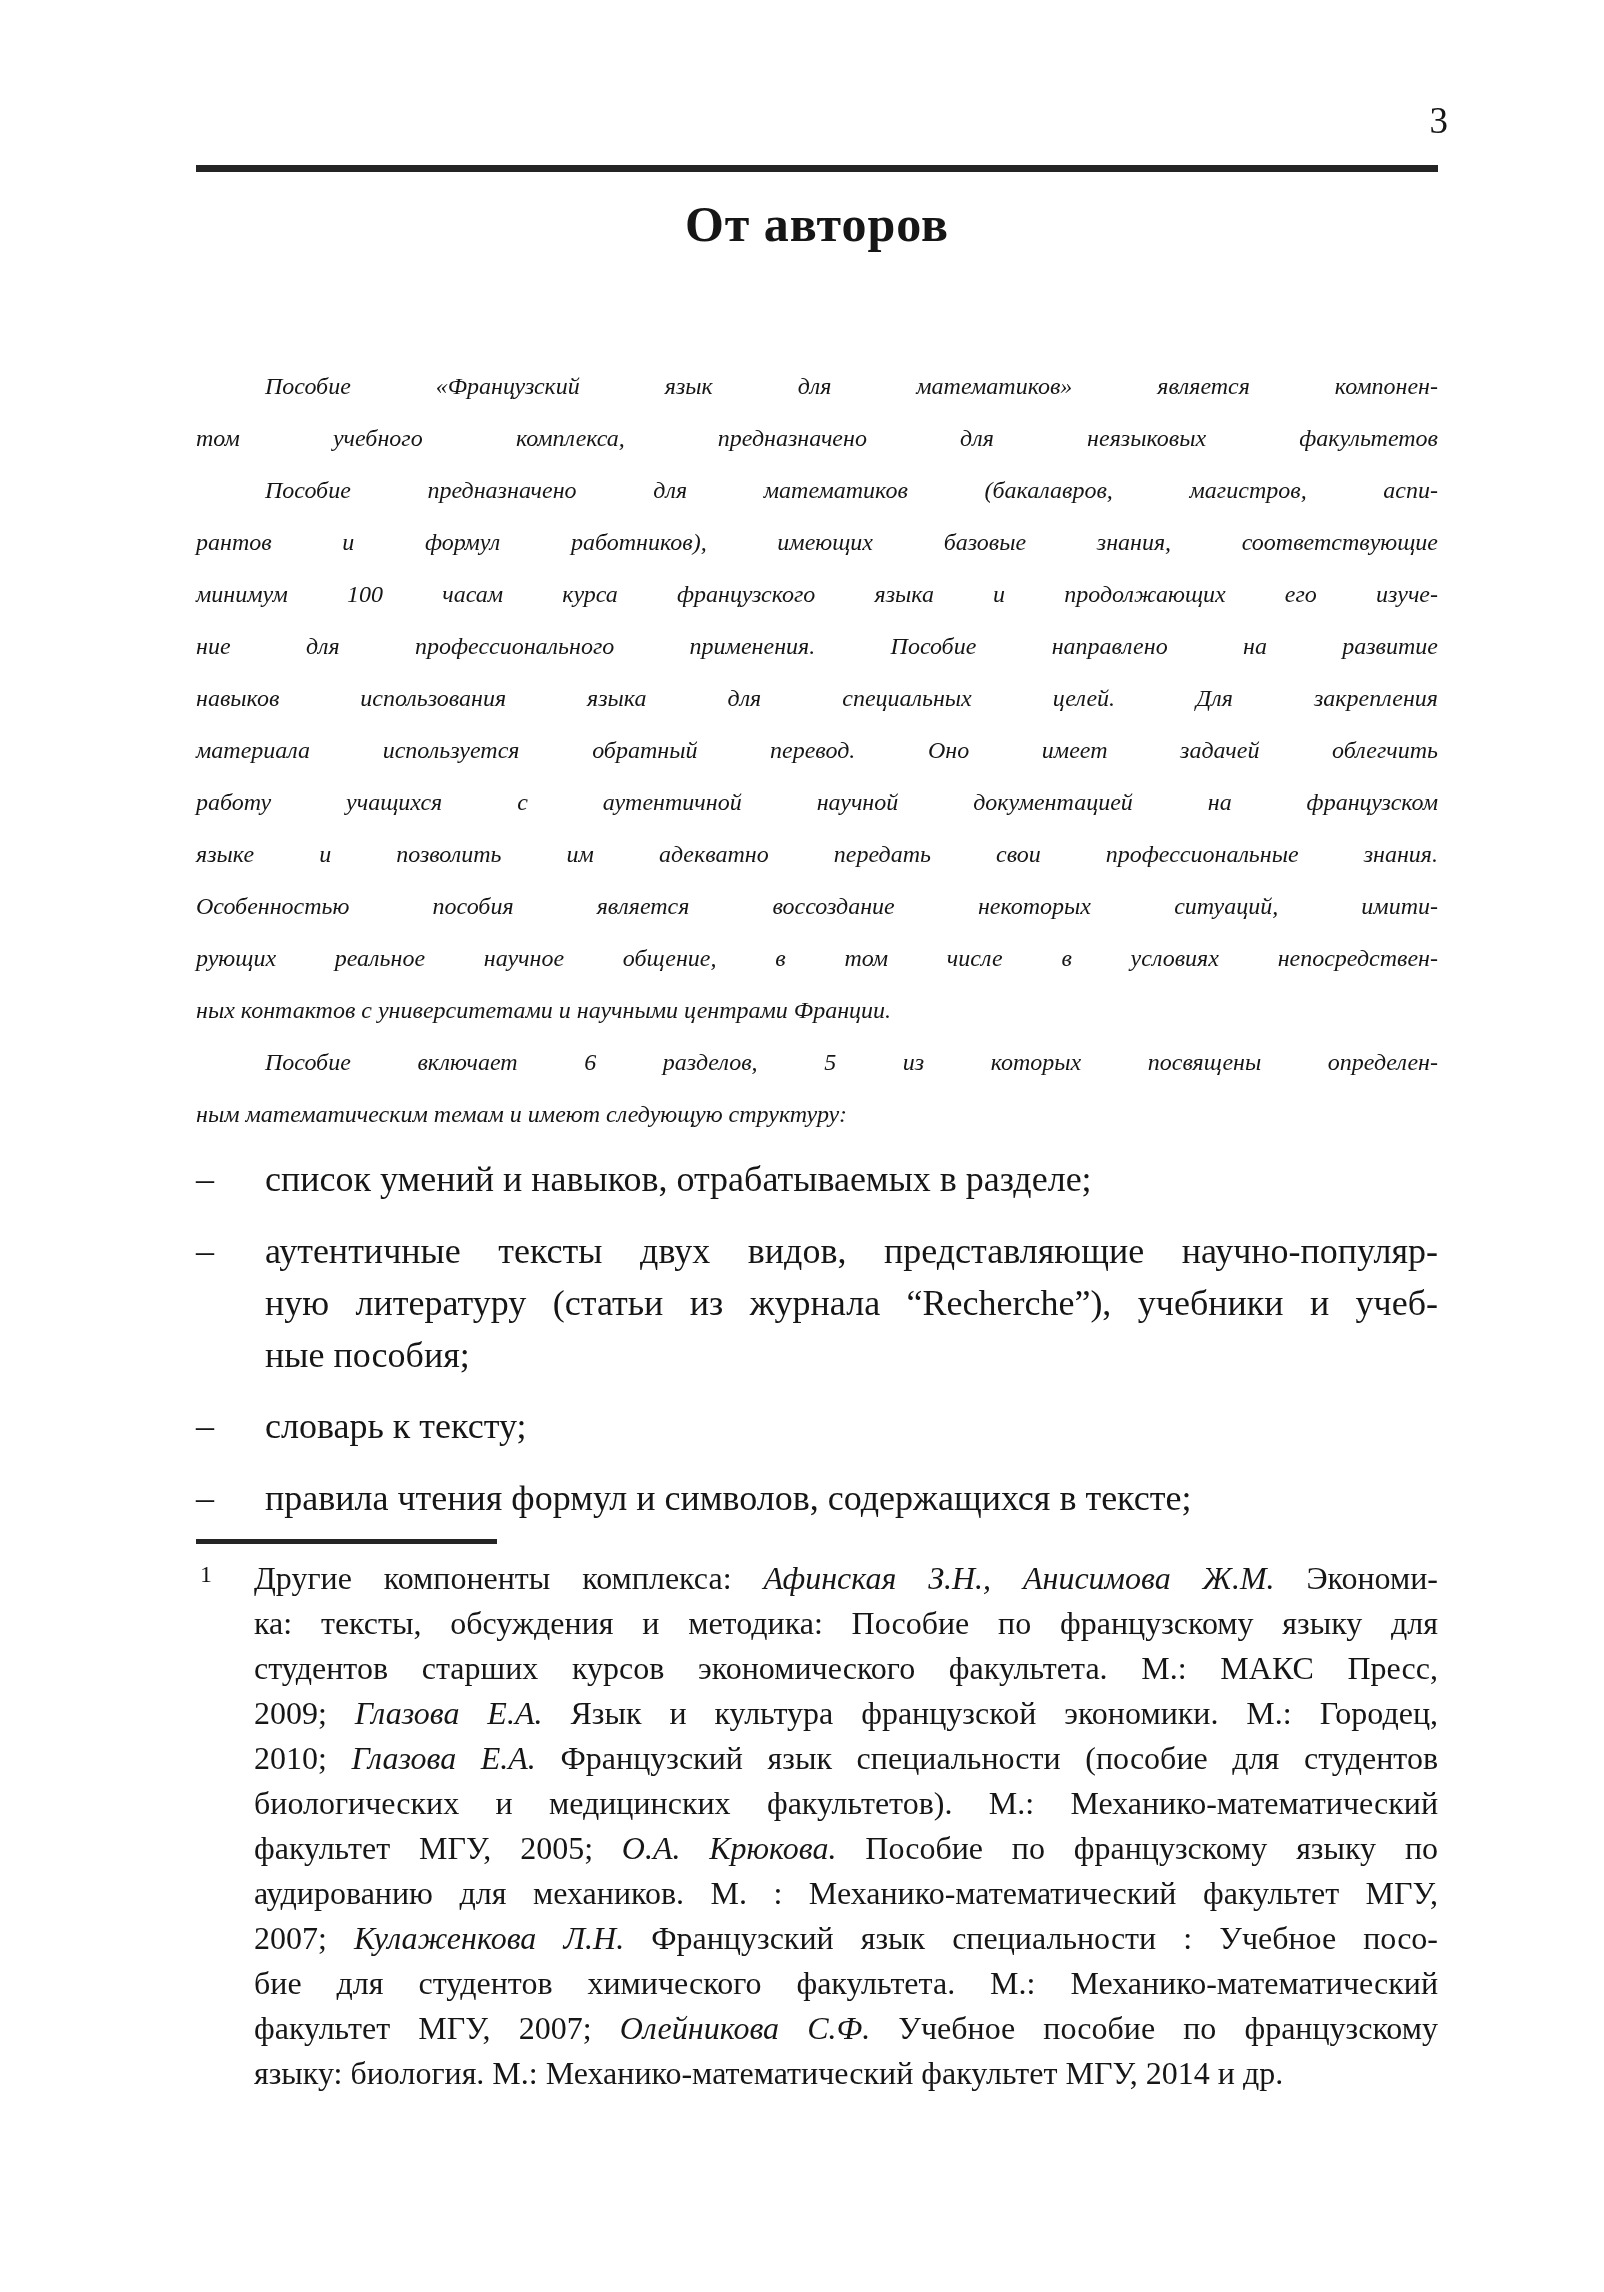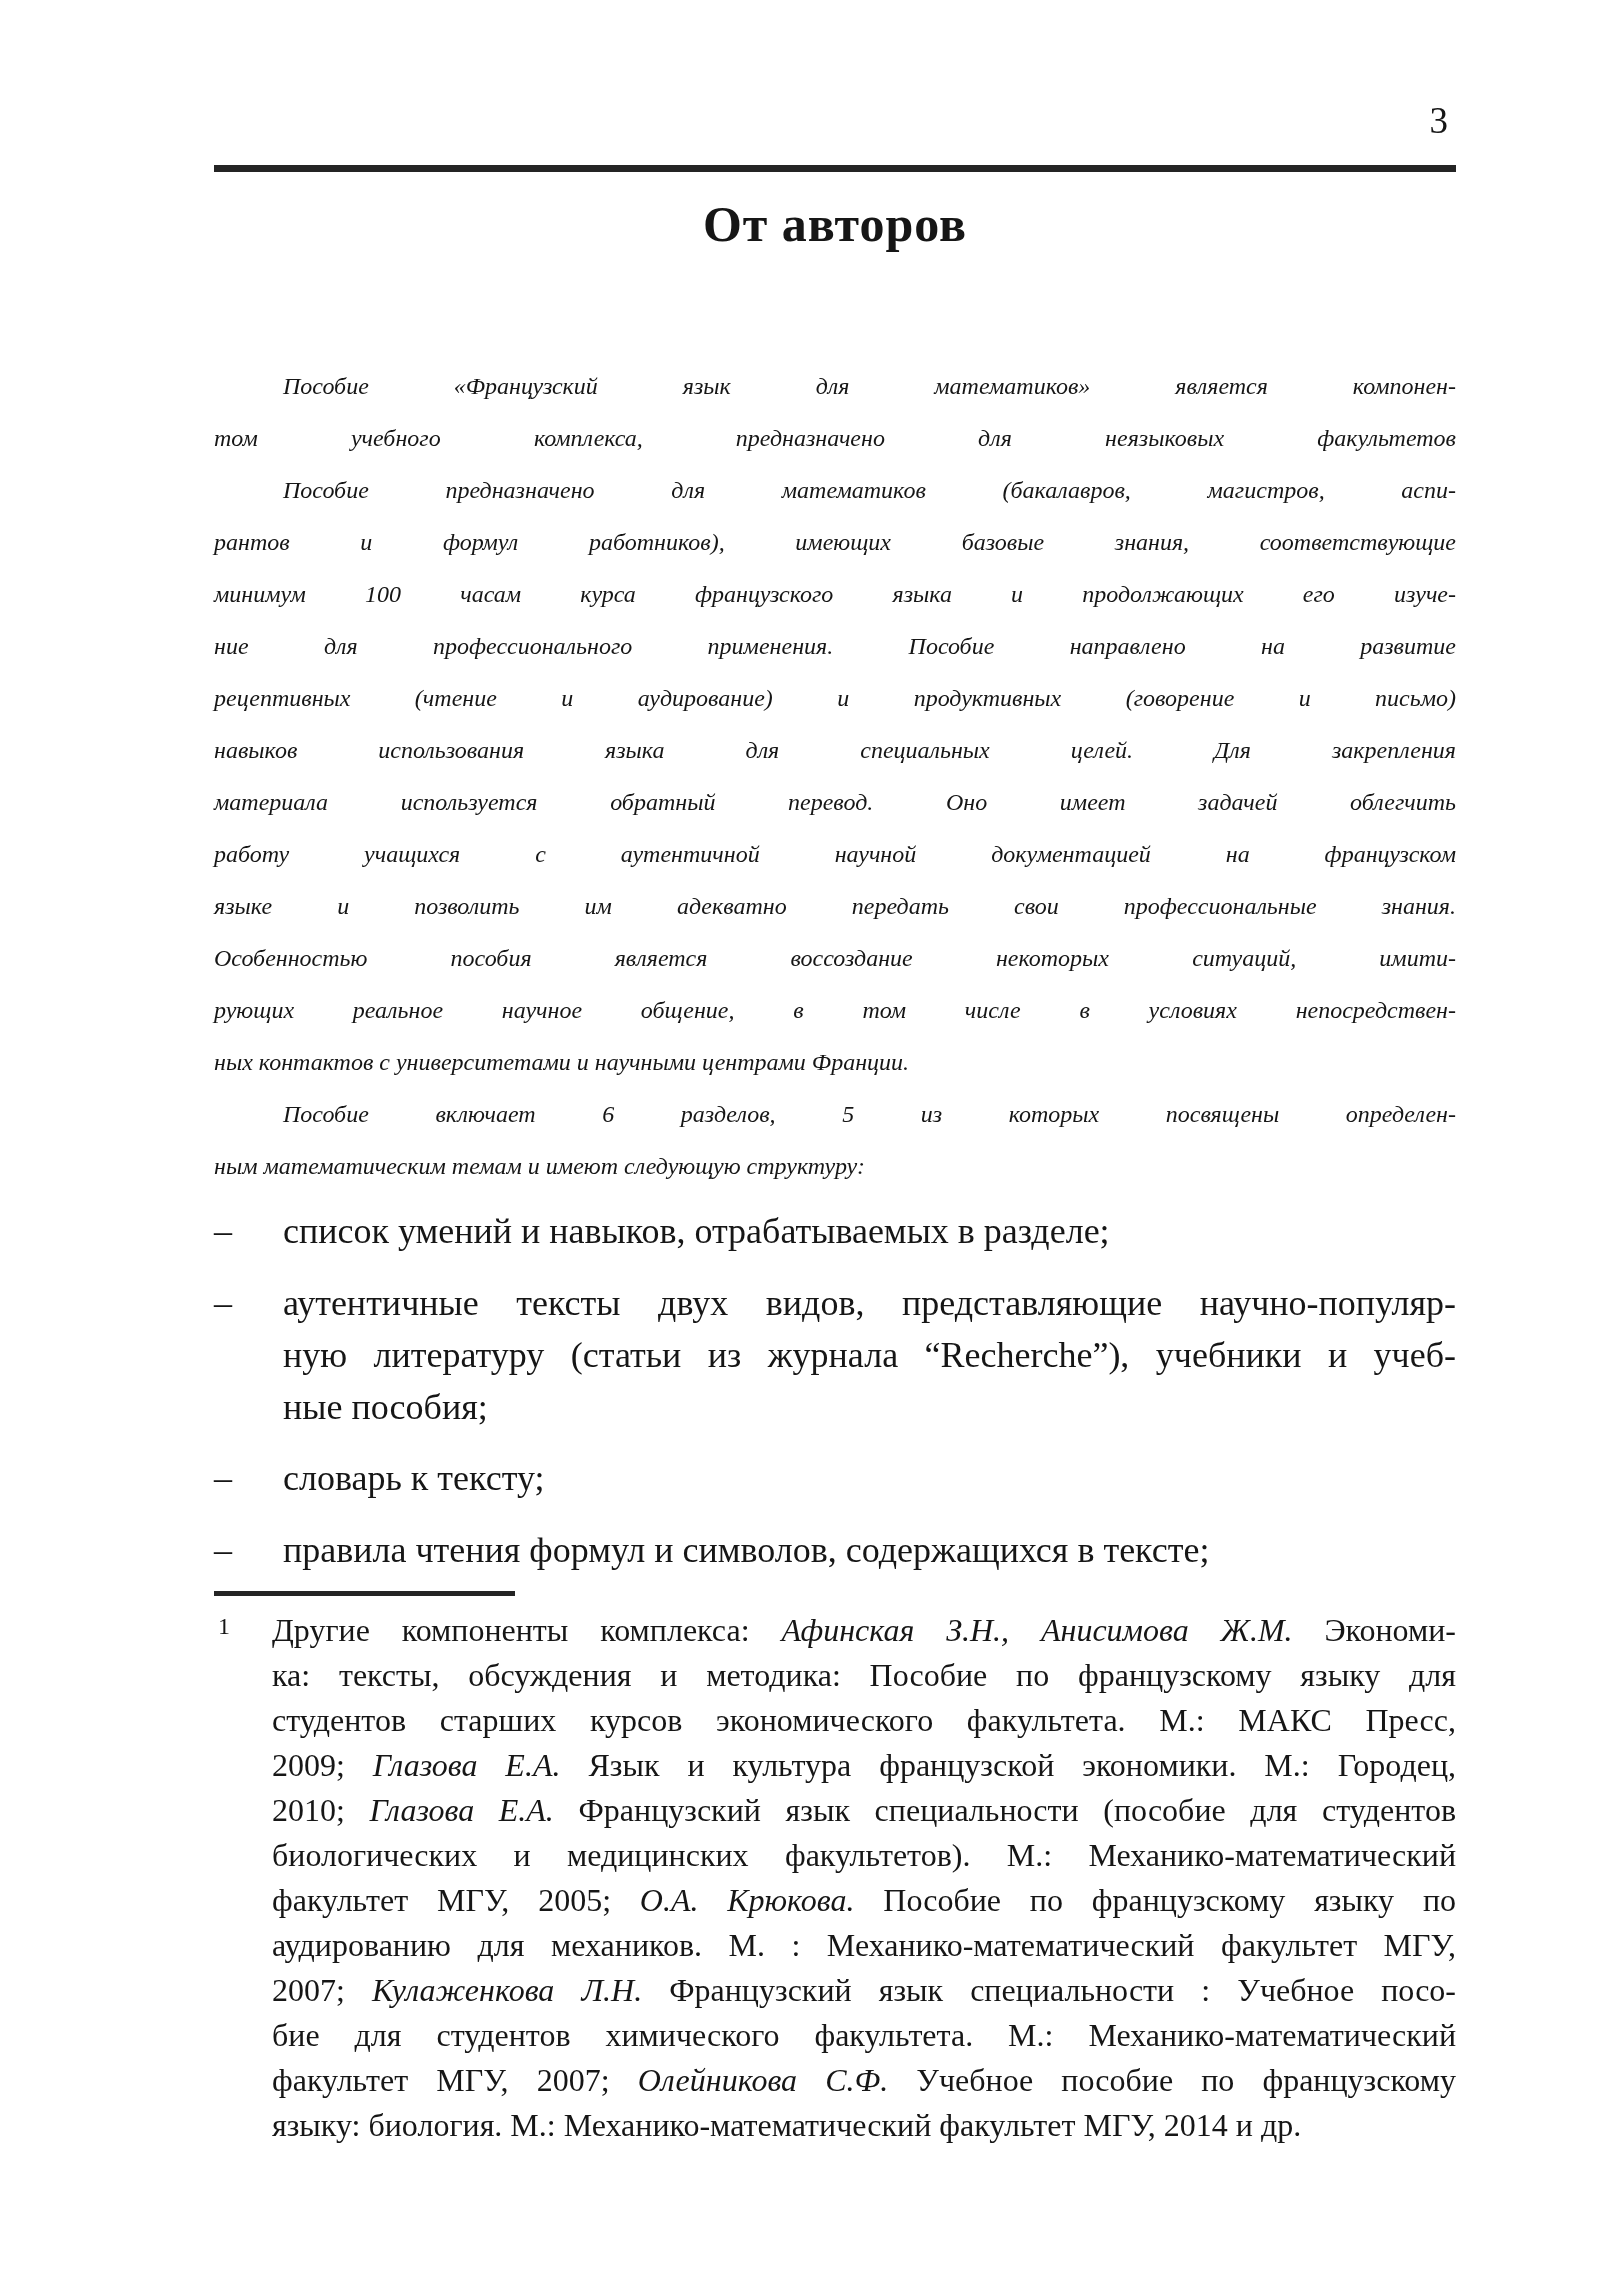--- a/index.html
+++ b/index.html
@@ -14,21 +14,21 @@
   }
   .page-number {
     position: absolute;
     top: 99px;
     right: 157px;
     font-size: 37px;
     line-height: 43px;
   }
   .content {
     position: absolute;
-    left: 214px;
+    left: 196px;
     top: 165px;
     width: 1242px;
   }
   .header-rule {
     height: 6.8px;
     background: #242424;
   }
   .title {
     margin-top: 25px;
     font-size: 50px;
@@ -90,21 +90,20 @@
     <div class="body-text">
         <div class="para">
           <div class="line just">Пособие «Французский язык для математиков» является компонен-</div>
           <div class="line just">том учебного комплекса, предназначено для неязыковых факультетов</div>
         </div>
         <div class="para">
           <div class="line just">Пособие предназначено для математиков (бакалавров, магистров, аспи-</div>
           <div class="line just">рантов и формул работников), имеющих базовые знания, соответствующие</div>
           <div class="line just">минимум 100 часам курса французского языка и продолжающих его изуче-</div>
           <div class="line just">ние для профессионального применения. Пособие направлено на развитие</div>
-          <div class="line just">рецептивных (чтение и аудирование) и продуктивных (говорение и письмо)</div>
           <div class="line just">навыков использования языка для специальных целей. Для закрепления</div>
           <div class="line just">материала используется обратный перевод. Оно имеет задачей облегчить</div>
           <div class="line just">работу учащихся с аутентичной научной документацией на французском</div>
           <div class="line just">языке и позволить им адекватно передать свои профессиональные знания.</div>
           <div class="line just">Особенностью пособия является воссоздание некоторых ситуаций, имити-</div>
           <div class="line just">рующих реальное научное общение, в том числе в условиях непосредствен-</div>
           <div class="line">ных контактов с университетами и научными центрами Франции.</div>
         </div>
         <div class="para">
           <div class="line just">Пособие включает 6 разделов, 5 из которых посвящены определен-</div>

